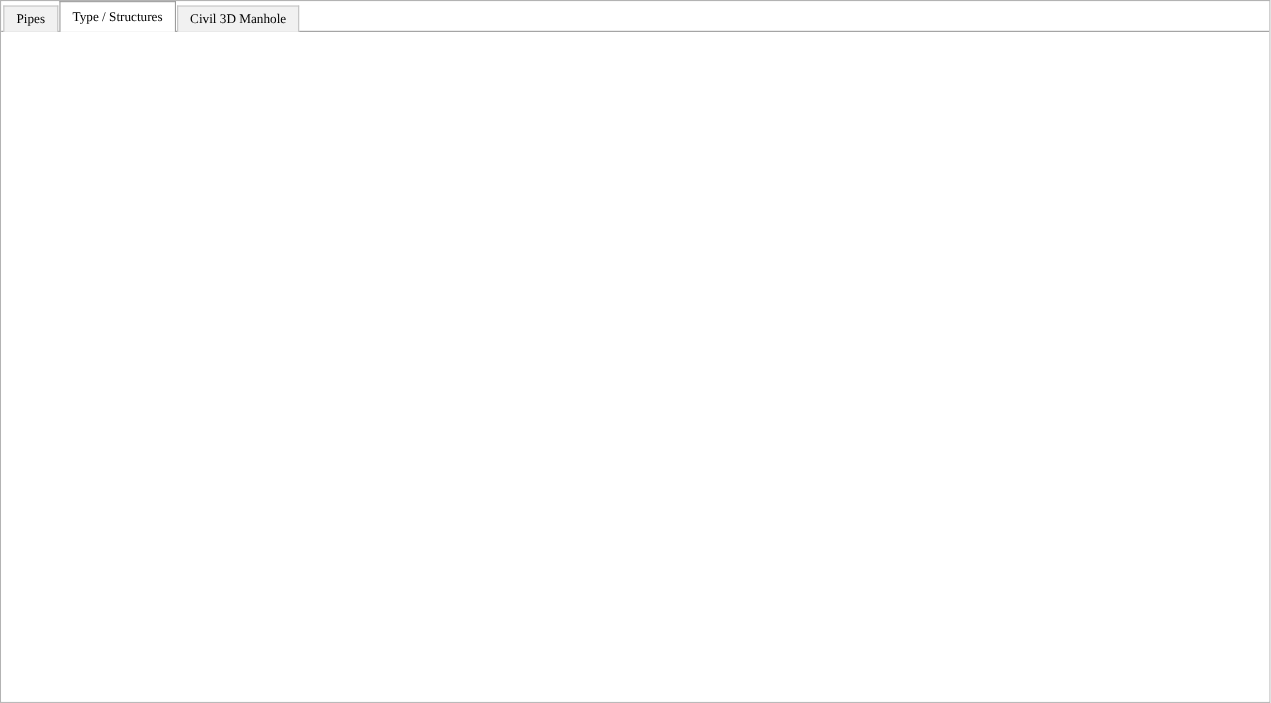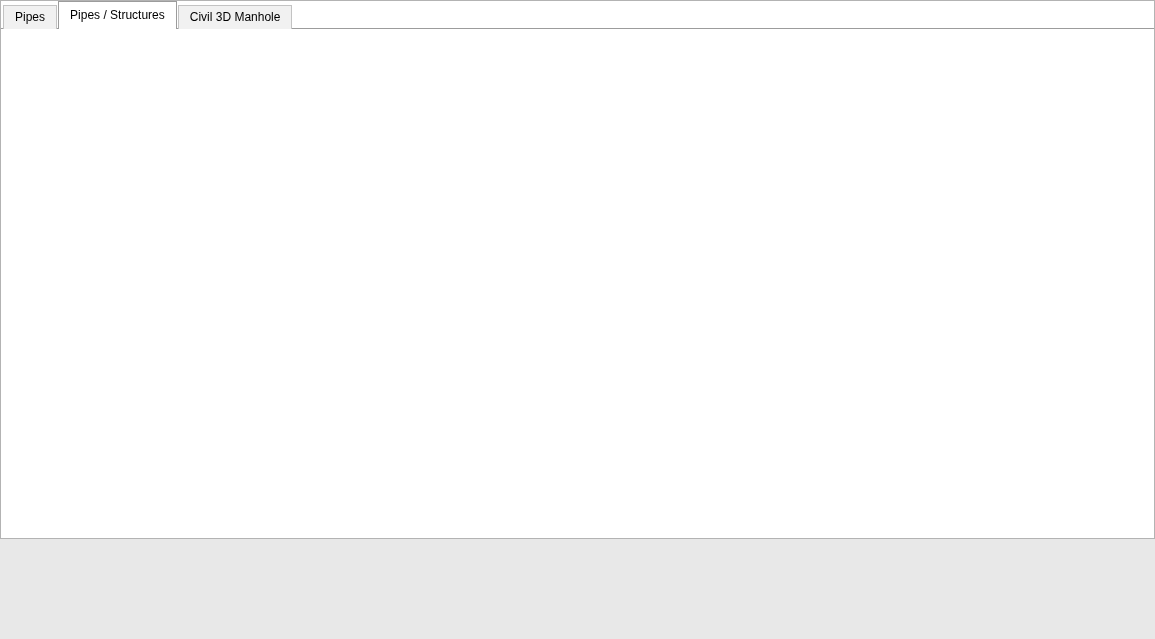--- a/index.html
+++ b/index.html
@@ -1,20 +1,20 @@
 <!DOCTYPE html>
 <html style="--sel: #0078d7; --seltext: #ffffff; --green: #2f9e34; --red: #bf4a52; --pencil: #5c7fae; --cellface: #d9d9d9;"><head>
 <meta charset="utf-8">
 <style>
   html,body{margin:0;padding:0;background:#e8e8e8;}
   *{box-sizing:border-box;}
   #app{
-    position:relative;width:1155px;height:539px;margin:0 auto;
+    position:relative;width:1155px;height:639px;margin:0 auto;
     background:#ffffff;border:1px solid #b3b3b3;
-    font-family:Liberation Sans, sans-serif;font-size:12px;color:#000;
+    font-family:Liberation Serif, serif;font-size:12px;color:#000;
     overflow:hidden;
     padding-left:37px;
   }
   
   #tabstrip{position:absolute;left:2px;top:0;height:28px;display:flex;align-items:flex-end;z-index:3;}
   .tab{
     height:24px;line-height:22px;padding:0 11px;background:#f1f1f1;
     border:1px solid #c3c3c3;border-bottom:none;margin-right:1px;cursor:default;
   }
   .tab.active{
@@ -80,21 +80,21 @@
   #grid-vscroll .sbtn{height:17px;width:17px;}
   .v-thumb{width:16px;height:36px;margin:0 1px;background:#c8c8c8;flex:none;}
   .v-space{flex:1;}
 </style>
 </head>
 <body>
 
 <div id="app">
   <div id="tabstrip">
       <div class="tab"><span>Pipes</span></div>
-      <div class="tab active"><span>Pipes / Structures</span></div>
+      <div class="tab active"><span>Type / Structures</span></div>
       <div class="tab"><span>Civil 3D Manhole</span></div>
     </div>
   <div id="panel"></div>
 
   <div class="gbox" style="left:14px;top:43px;width:483px;height:121px;">
     <span class="gtitle">CSD Pit Family List</span>
     <span class="lbl" style="left:16px;top:18px;">Family:</span>
     <div class="combo" style="left:62px;top:18px;width:382px;">
       <span class="val">SEP 2.70m</span>
       <span class="chv down"></span>

